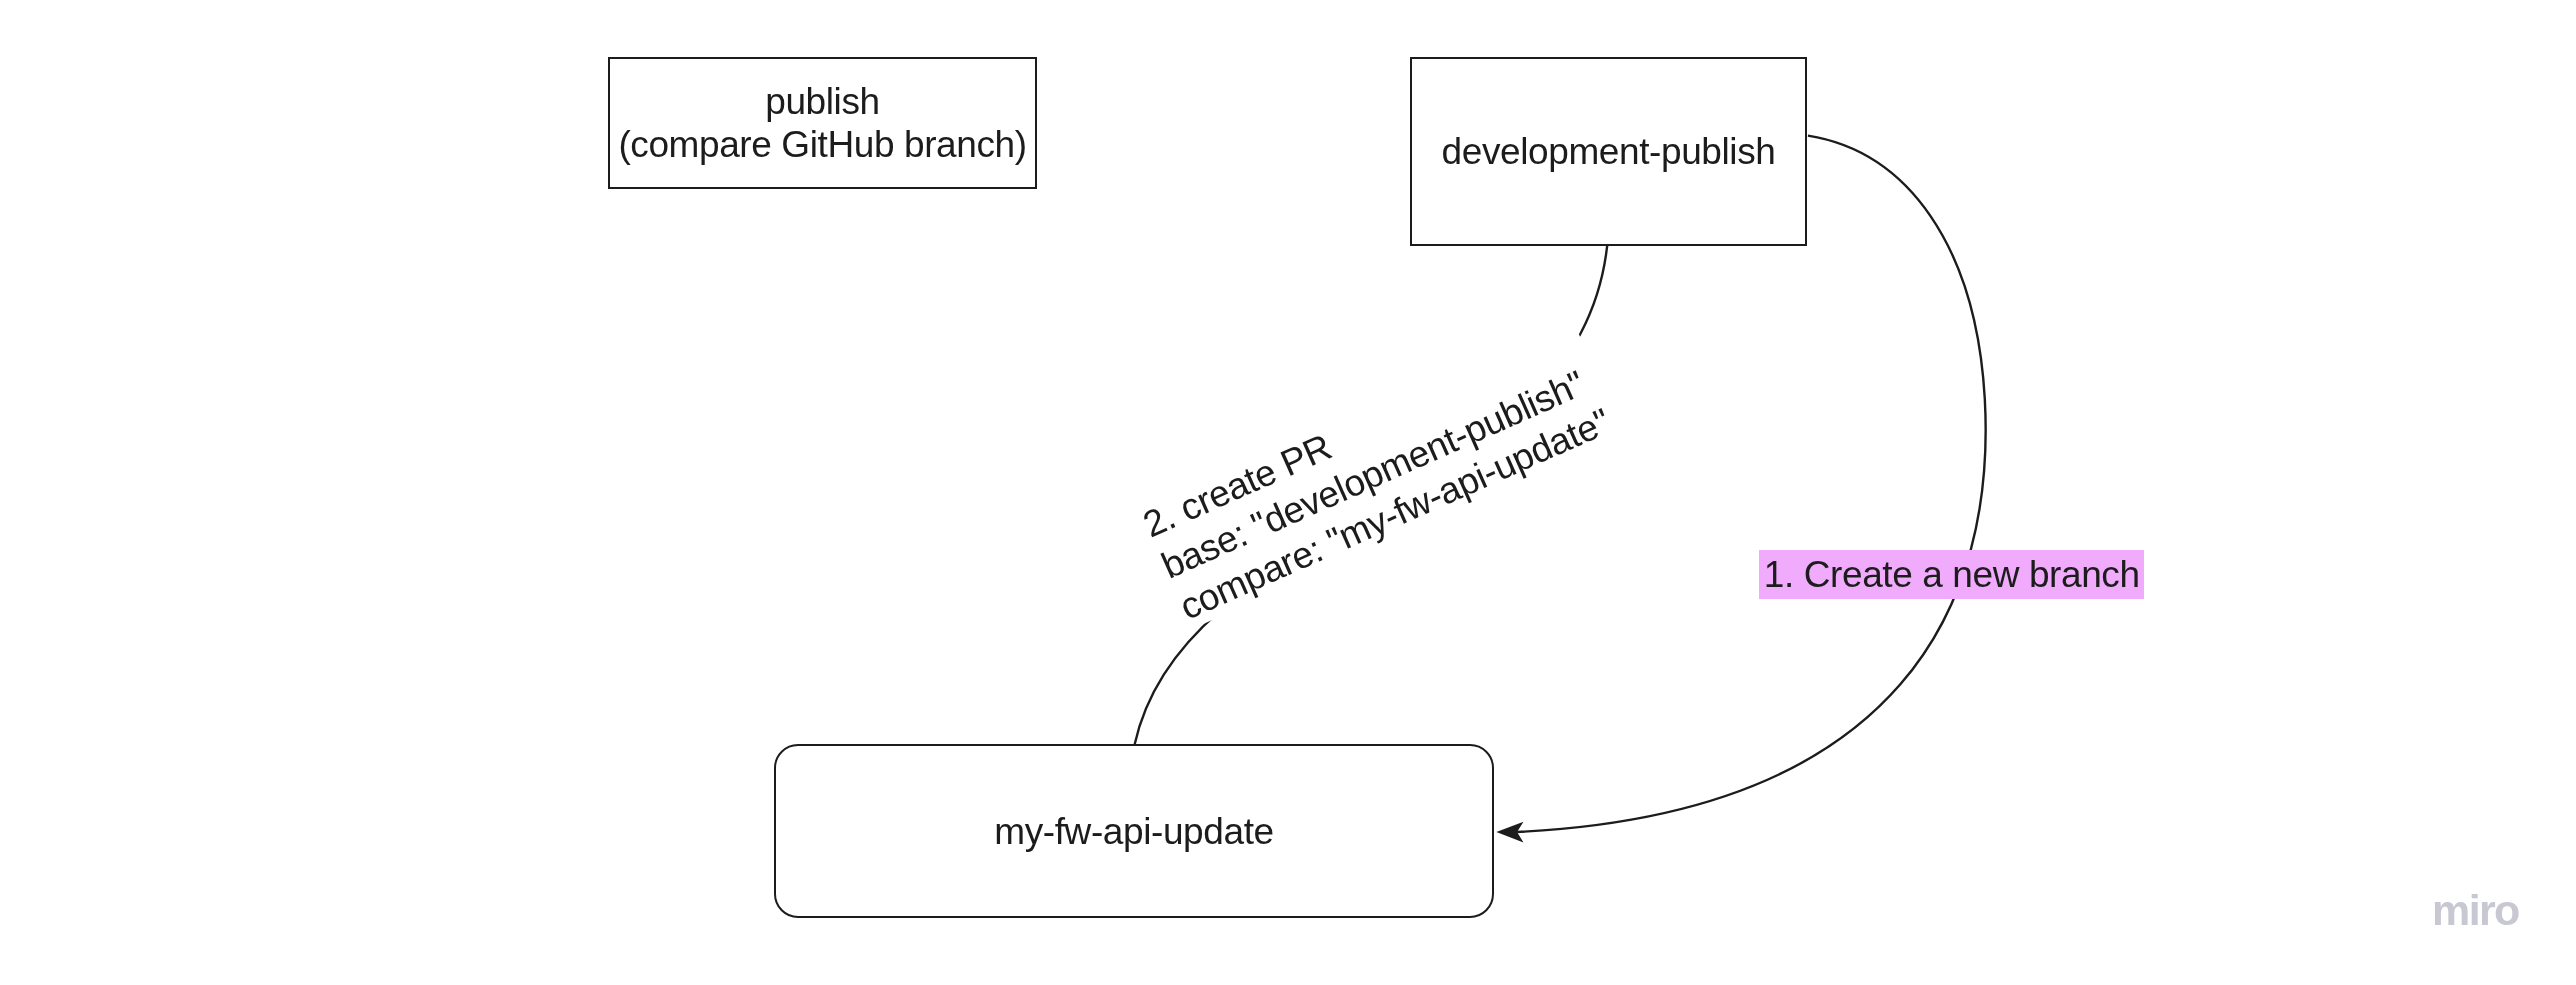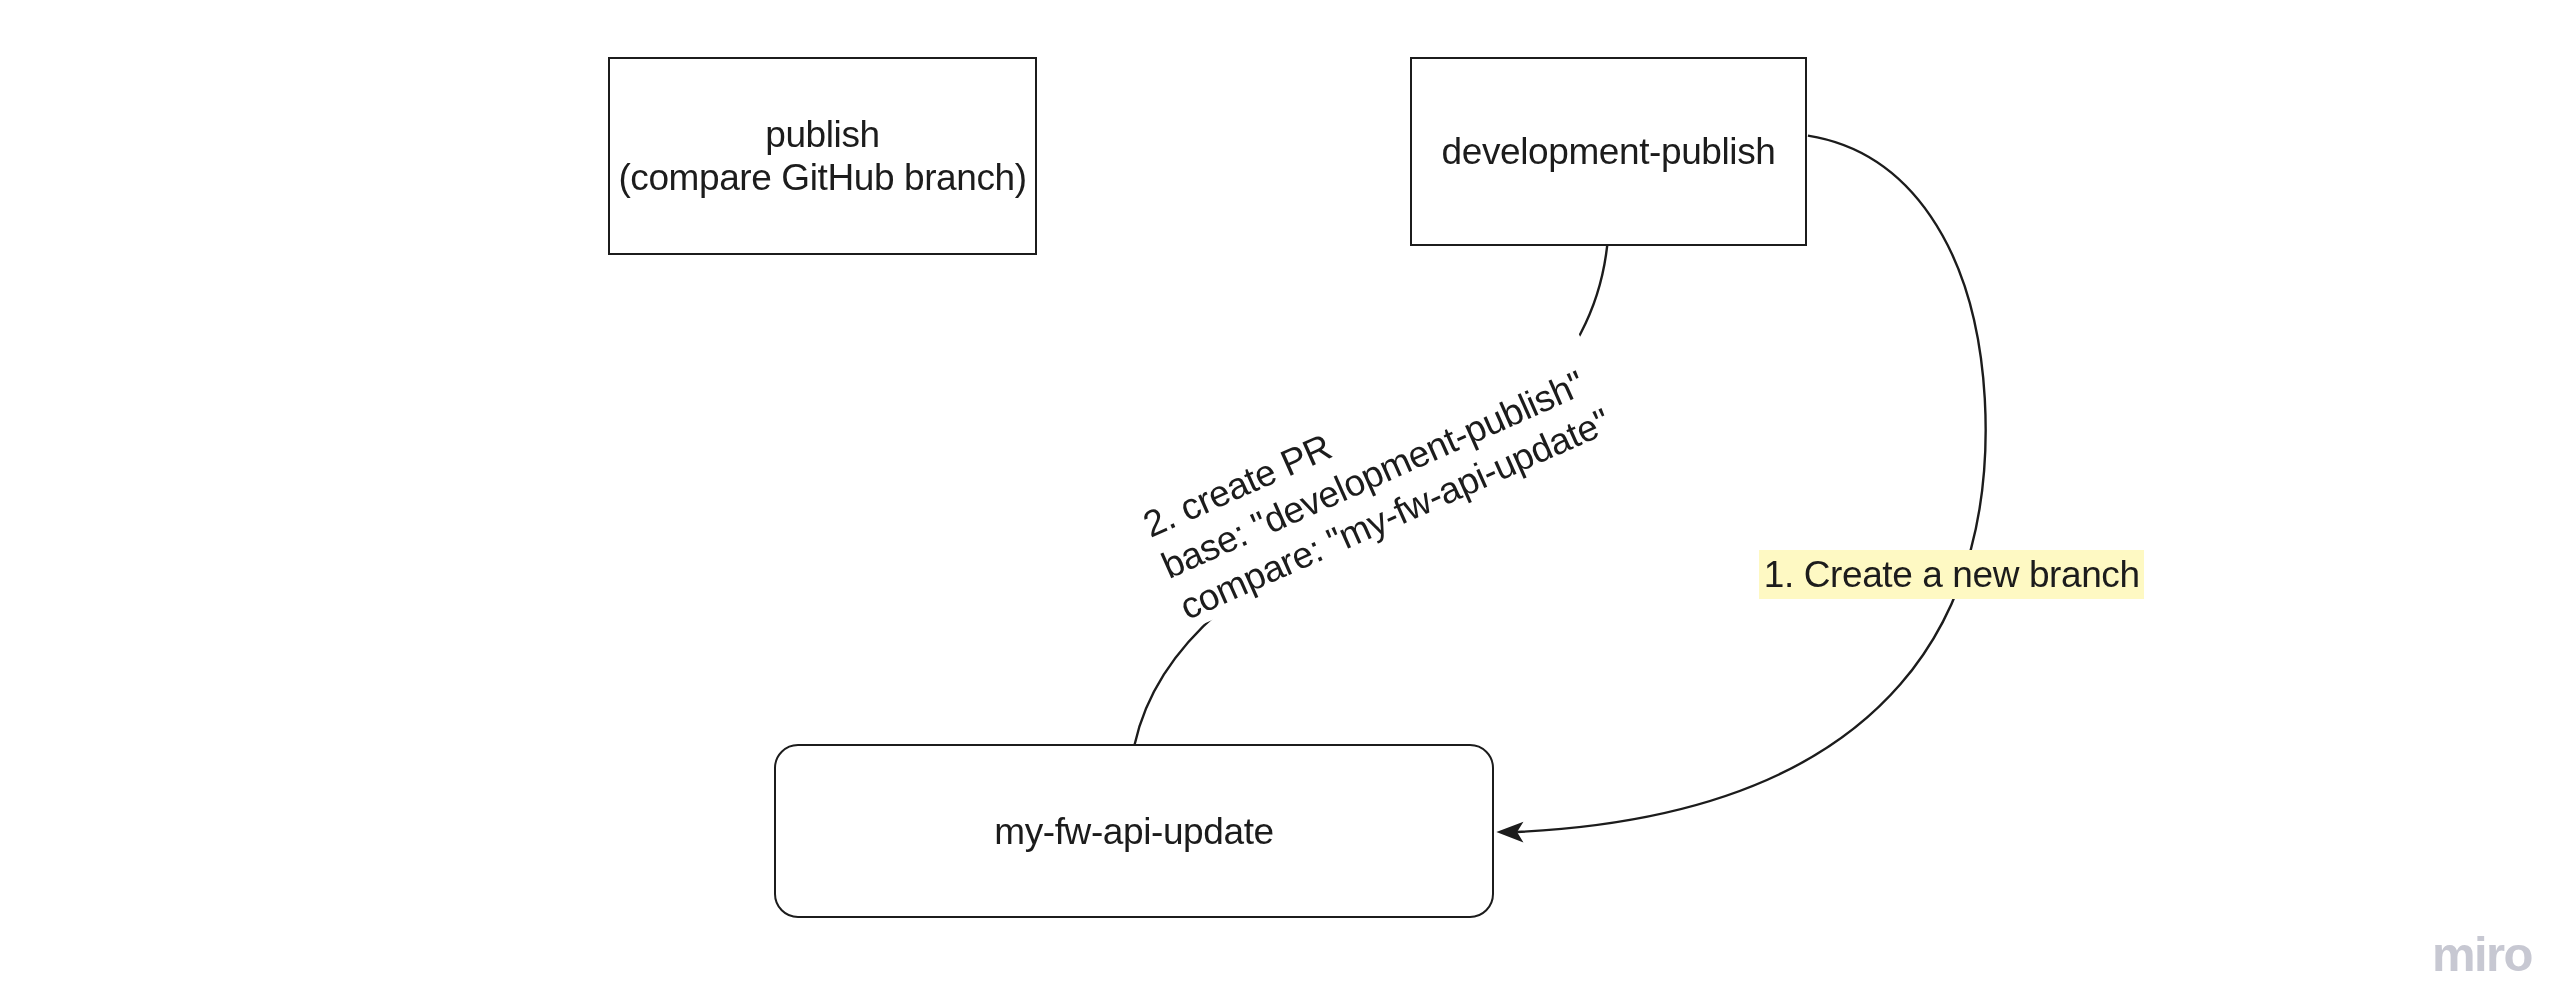--- a/index.html
+++ b/index.html
@@ -25,28 +25,28 @@
     display: flex;
     flex-direction: column;
     align-items: center;
     justify-content: center;
     text-align: center;
     font-size: 37px;
     line-height: 43px;
     letter-spacing: -0.4px;
     color: #1c1c1c;
   }
-  .shape-publish        { left: 608px;  top: 57px;  width: 429px; height: 198px; }
+  .shape-publish        { left: 608px;  top: 57px;  width: 429px; height: 132px; }
   .shape-dev-publish    { left: 1410px; top: 57px;  width: 397px; height: 189px; }
   .shape-my-fw          { left: 774px;  top: 744px; width: 720px; height: 174px; border-radius: 24px; }
 
   .edge-label-horizontal {
     position: absolute;
     left: 1759px; top: 550px;
-    background: #fef9c3;
+    background: #f0abfc;
     white-space: nowrap;
     font-size: 37px;
     line-height: 49px;
     letter-spacing: -0.4px;
     padding: 0 4.8px;
   }
   .edge-label-rotated {
     position: absolute;
     left: 1132px; top: 508px;
     background: #ffffff;
@@ -55,26 +55,25 @@
     line-height: 45px;
     letter-spacing: -0.4px;
     padding: 0 8px 0 4.8px;
     transform: rotate(-24deg);
     transform-origin: 0 0;
     text-align: left;
   }
   .watermark {
     position: absolute;
     left: 2432px; top: 886px;
-    font-size: 49px;
+    font-size: 43px;
     font-weight: 700;
     letter-spacing: -1.6px;
     color: #c7c8d2;
     user-select: none;
-    margin-top: 40px;
   }
 </style>
 </head>
 <body>
 
 <div class="board">
 
   <svg class="connector-layer" viewBox="0 0 3233 1237" xmlns="http://www.w3.org/2000/svg">
 
     <path d="M 2269 170 C 2395 190 2480 310 2491 500 C 2505 755 2390 1020 1904 1044" fill="none" stroke="#1c1c1c" stroke-width="3"></path>

